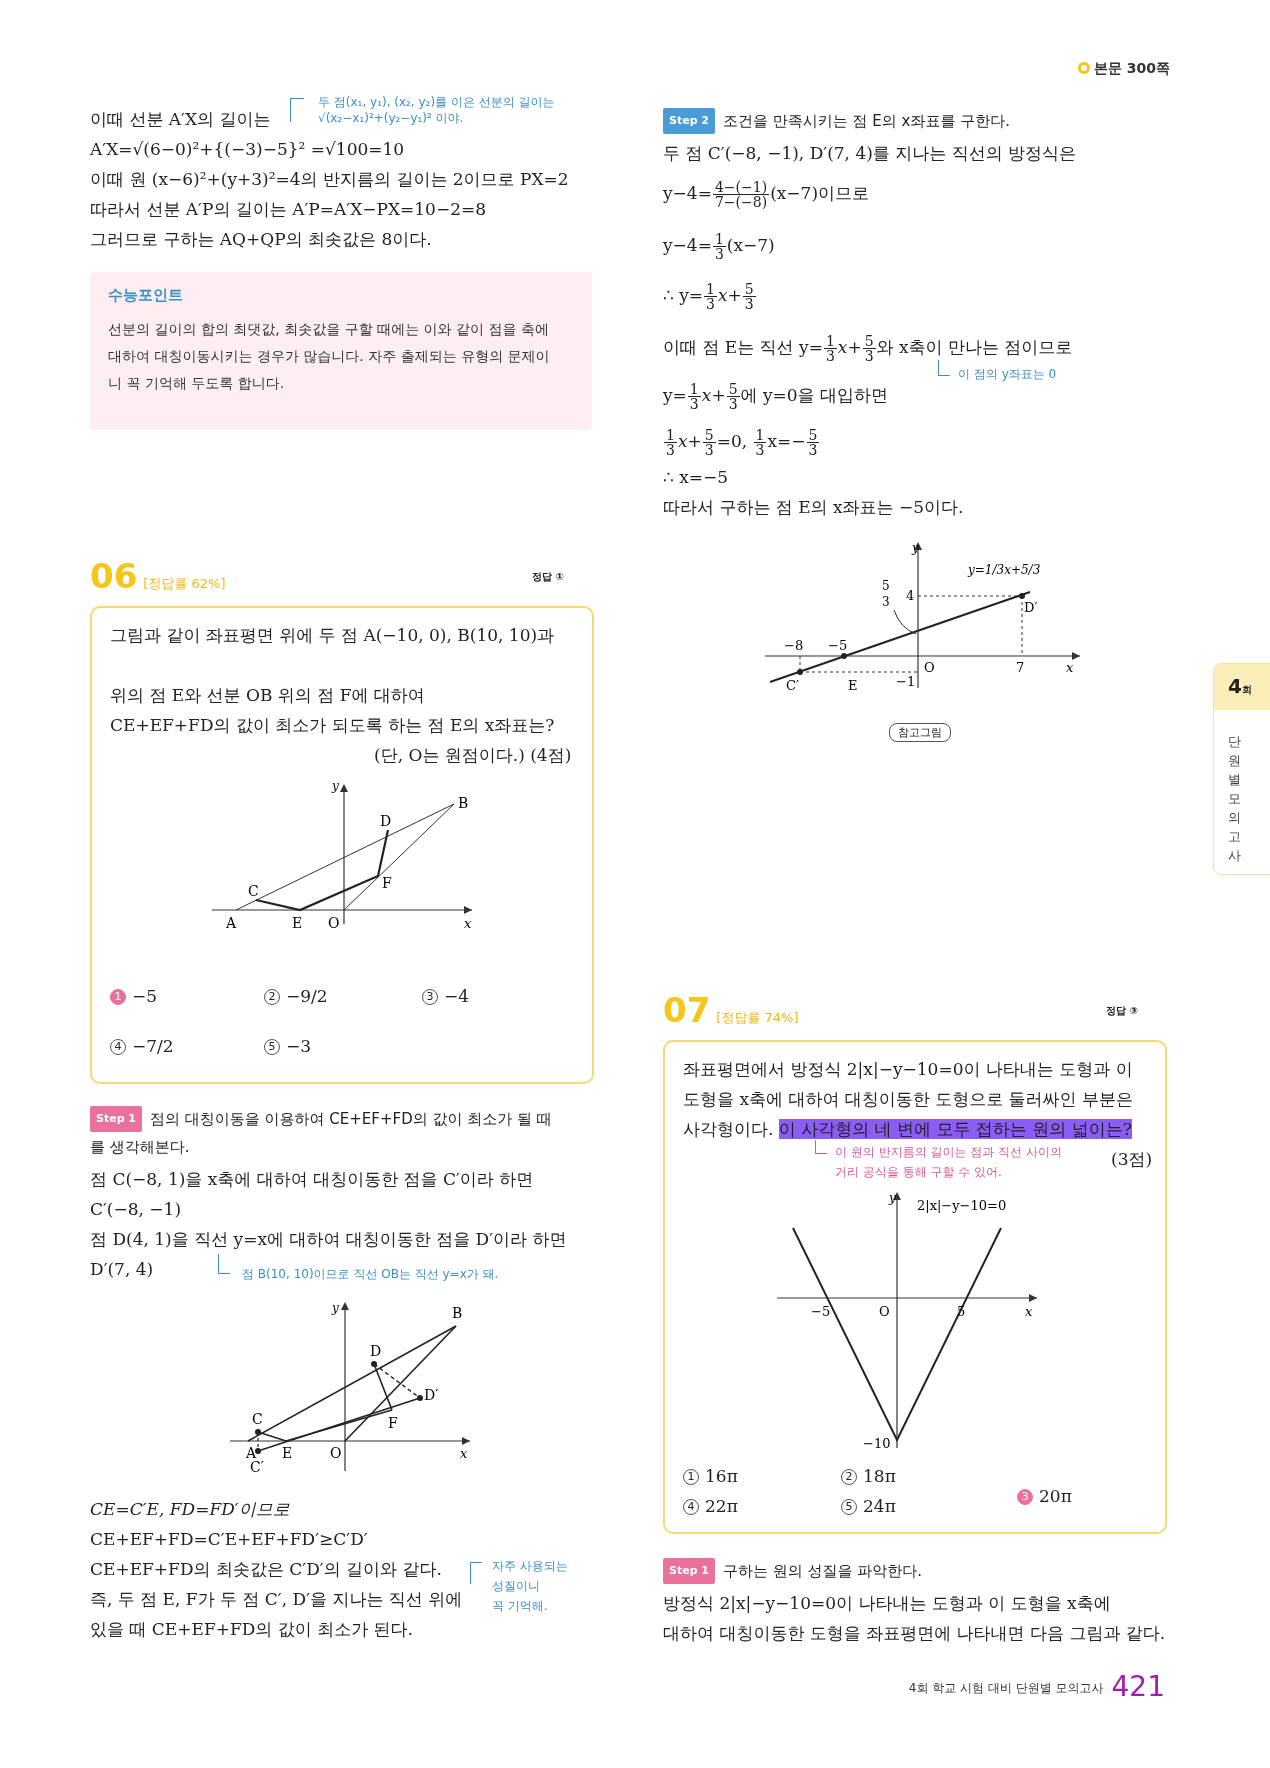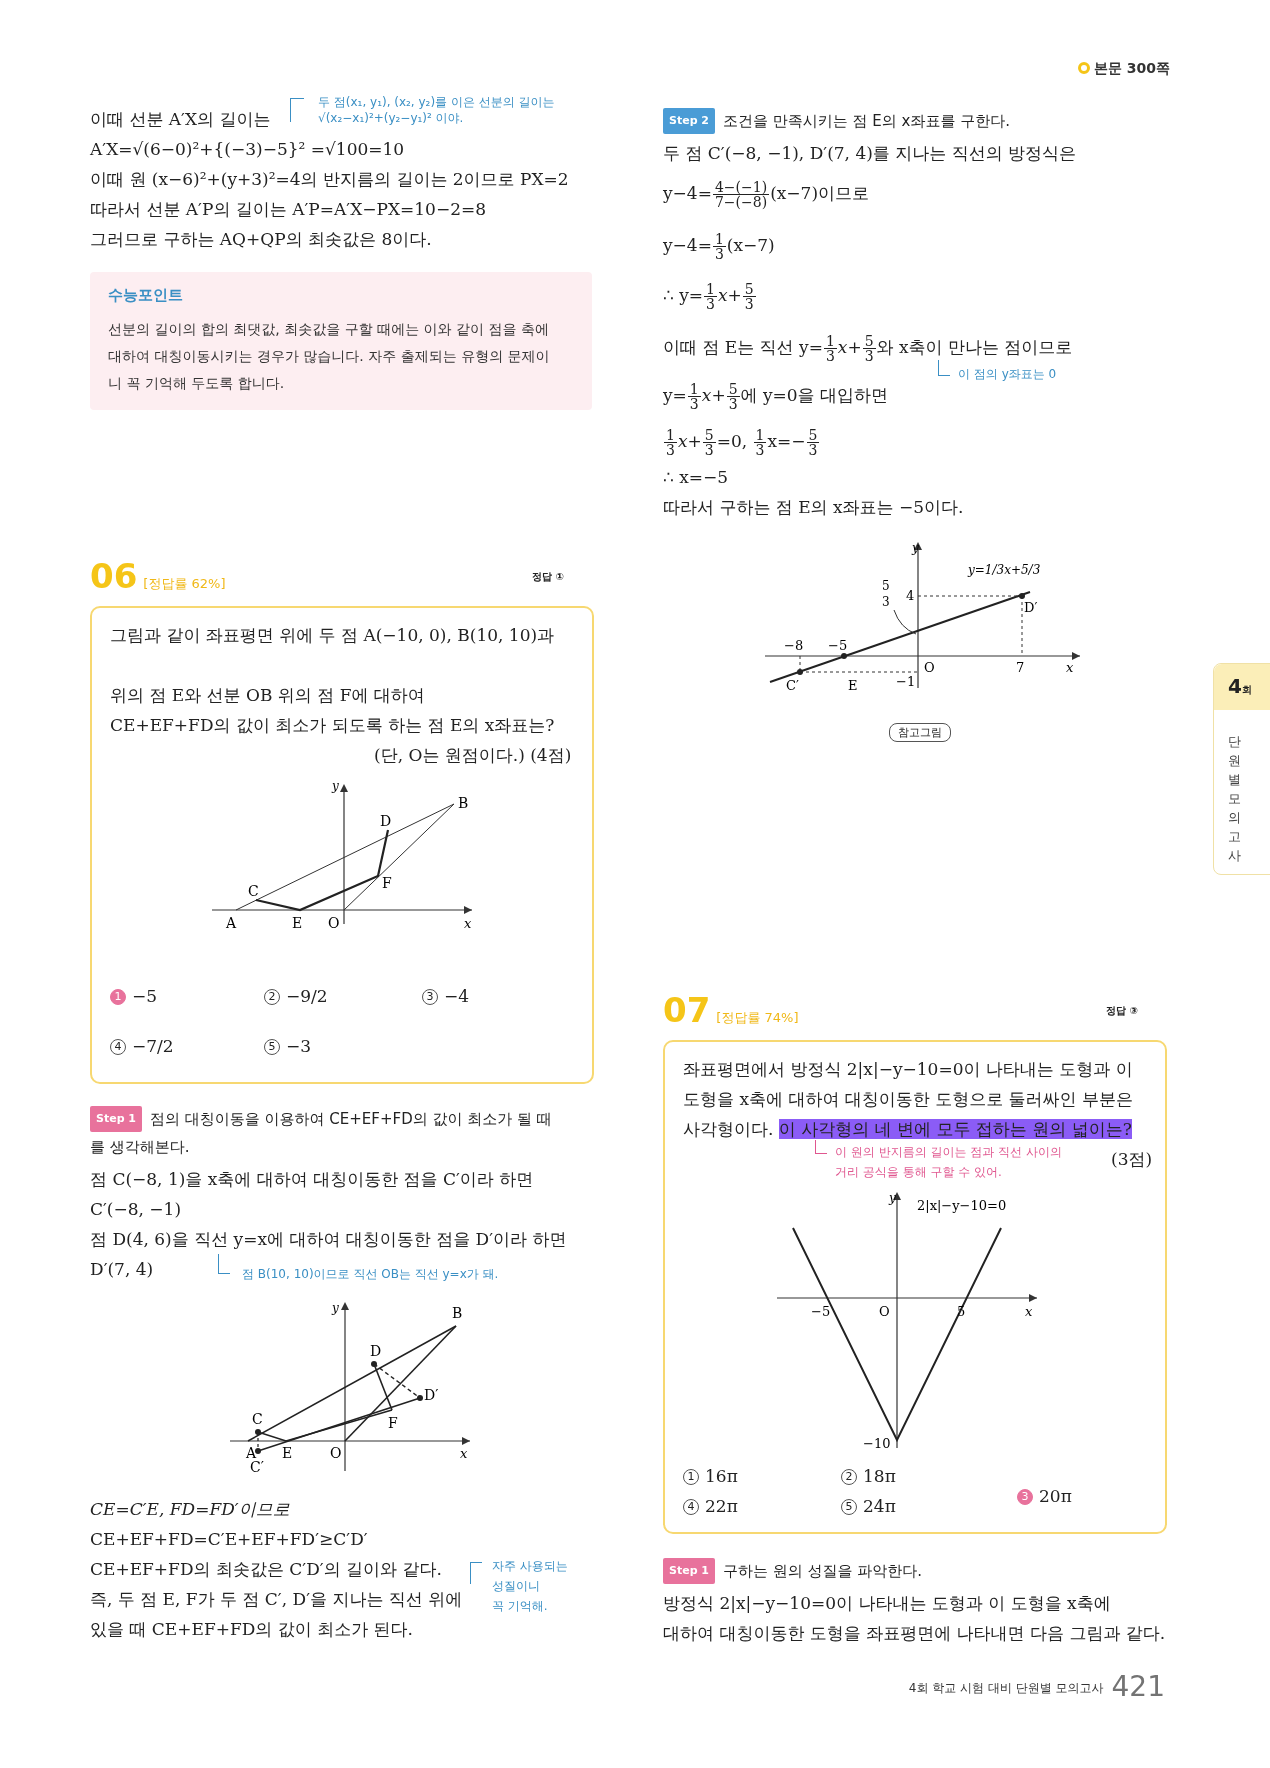--- a/index.html
+++ b/index.html
@@ -9,36 +9,36 @@
   .abs { position: absolute; }
   .line { position: absolute; font-size: 17px; line-height: 22px; white-space: nowrap; }
   .frac { display: inline-block; vertical-align: middle; text-align: center; font-size: 14px; line-height: 14px; margin: 0 1px; }
   .frac .n { display: block; border-bottom: 1px solid #222; padding: 0 2px; }
   .frac .d { display: block; padding: 0 2px; }
   .blue-note { color: #3a8fc4; font-family: "DejaVu Sans", "Liberation Sans", sans-serif; font-size: 12px; }
   .pink-note { color: #e0568f; font-family: "DejaVu Sans", "Liberation Sans", sans-serif; font-size: 12px; }
   .step-badge { display: inline-block; color: #fff; font-family: "DejaVu Sans", "Liberation Sans", sans-serif; font-size: 11px; font-weight: bold; padding: 2px 6px; border-radius: 2px; margin-right: 8px; vertical-align: 2px; }
   .step-blue { background: #4a9cd6; }
   .step-pink { background: #e8729c; }
-  .tip-box { position: absolute; left: 90px; top: 272px; width: 502px; height: 138px; background: #fdeef1; border-radius: 4px; }
+  .tip-box { position: absolute; left: 90px; top: 272px; width: 502px; height: 158px; background: #fdeef1; border-radius: 4px; }
   .tip-title { position: absolute; left: 18px; top: 14px; color: #3a8fc4; font-weight: bold; font-size: 15px; }
   .tip-text { position: absolute; left: 18px; top: 44px; font-size: 14px; line-height: 27px; color: #333; white-space: pre-line; }
   .qnum { font-family: "DejaVu Sans", "Liberation Sans", sans-serif; font-weight: bold; font-size: 34px; color: #f5c518; }
   .qrate { font-family: "DejaVu Sans", "Liberation Sans", sans-serif; font-size: 13px; color: #f0b818; margin-left: 6px; }
   .answer-lbl { font-family: "DejaVu Sans", "Liberation Sans", sans-serif; font-weight: bold; font-size: 10px; }
   .qbox { position: absolute; border: 2px solid #f7d871; border-radius: 10px; background: #fff; }
   .choice { position: absolute; font-size: 17px; white-space: nowrap; }
   .circ { display: inline-block; width: 16px; height: 16px; border: 1px solid #555; border-radius: 50%; font-size: 11px; line-height: 14px; text-align: center; margin-right: 6px; vertical-align: 2px; font-family: "DejaVu Sans", sans-serif; }
   .circ.checked { background: #e8729c; border-color: #e8729c; color: #fff; }
   .side-tab { position: absolute; left: 1213px; top: 663px; width: 60px; height: 212px; border: 1px solid #f0e1a6; border-radius: 8px 0 0 8px; background: #fff; }
   .side-tab-top { height: 46px; background: #fbeeb8; border-radius: 8px 0 0 0; padding: 10px 0 0 14px; font-family: "DejaVu Sans", sans-serif; font-weight: bold; font-size: 20px; }
   .side-tab-top small { font-size: 10px; }
   .side-tab-vert { font-family: "DejaVu Sans", sans-serif; font-size: 13px; line-height: 19px; width: 16px; margin: 22px 0 0 14px; color: #444; }
   .footer { position: absolute; right: 105px; top: 1670px; font-family: "DejaVu Sans", sans-serif; font-size: 12px; color: #333; }
-  .footer .pg { font-size: 28px; color: #737373; margin-left: 8px; vertical-align: -4px; }
+  .footer .pg { font-size: 28px; color: #a21caf; margin-left: 8px; vertical-align: -4px; }
   .header-ref { position: absolute; left: 1078px; top: 60px; font-family: "DejaVu Sans", sans-serif; font-size: 14px; font-weight: bold; color: #333; }
   .header-ref .dot { display: inline-block; width: 12px; height: 12px; border: 3px solid #f5c518; border-radius: 50%; margin-right: 4px; vertical-align: -1px; }
   svg text { font-family: "DejaVu Serif", serif; }
 </style>
 </head>
 <body>
 
 <div class="header-ref">
   <span class="dot"></span><span>본문 300쪽</span>
 </div>
@@ -93,21 +93,21 @@
   <div class="choice" style="left:172px;top:378px;"><span class="circ">2</span><span>−9/2</span></div>
   <div class="choice" style="left:330px;top:378px;"><span class="circ">3</span><span>−4</span></div>
   <div class="choice" style="left:18px;top:428px;"><span class="circ">4</span><span>−7/2</span></div>
   <div class="choice" style="left:172px;top:428px;"><span class="circ">5</span><span>−3</span></div>
 </div>
 
 <div class="line sans" style="left:90px;top:1106px;font-size:15px;"><span class="step-badge step-pink">Step 1</span><span>점의 대칭이동을 이용하여 CE+EF+FD의 값이 최소가 될 때</span></div>
 <div class="line sans" style="left:90px;top:1136px;font-size:15px;">를 생각해본다.</div>
 <div class="line" style="left:90px;top:1168px;">점 C(−8, 1)을 x축에 대하여 대칭이동한 점을 C′이라 하면</div>
 <div class="line" style="left:90px;top:1198px;">C′(−8, −1)</div>
-<div class="line" style="left:90px;top:1228px;">점 D(4, 6)을 직선 y=x에 대하여 대칭이동한 점을 D′이라 하면</div>
+<div class="line" style="left:90px;top:1228px;">점 D(4, 1)을 직선 y=x에 대하여 대칭이동한 점을 D′이라 하면</div>
 <div class="line" style="left:90px;top:1258px;">D′(7, 4)</div>
 <div class="abs" style="left:218px;top:1254px;width:12px;height:20px;border-left:1px solid #3a8fc4;border-bottom:1px solid #3a8fc4;"></div>
 <div class="abs blue-note" style="left:242px;top:1266px;">점 B(10, 10)이므로 직선 OB는 직선 y=x가 돼.</div>
 
 <svg class="abs" style="left:220px;top:1296px;" width="260" height="180">
   <line x1="10" y1="145" x2="250" y2="145" stroke="#333" stroke-width="1.2"></line>
   <polygon points="250,145 242,141 242,149" fill="#333"></polygon>
   <line x1="125" y1="175" x2="125" y2="8" stroke="#333" stroke-width="1.2"></line>
   <polygon points="125,6 121,14 129,14" fill="#333"></polygon>
   <line x1="28" y1="145" x2="236" y2="30" stroke="#222" stroke-width="1.6"></line>

